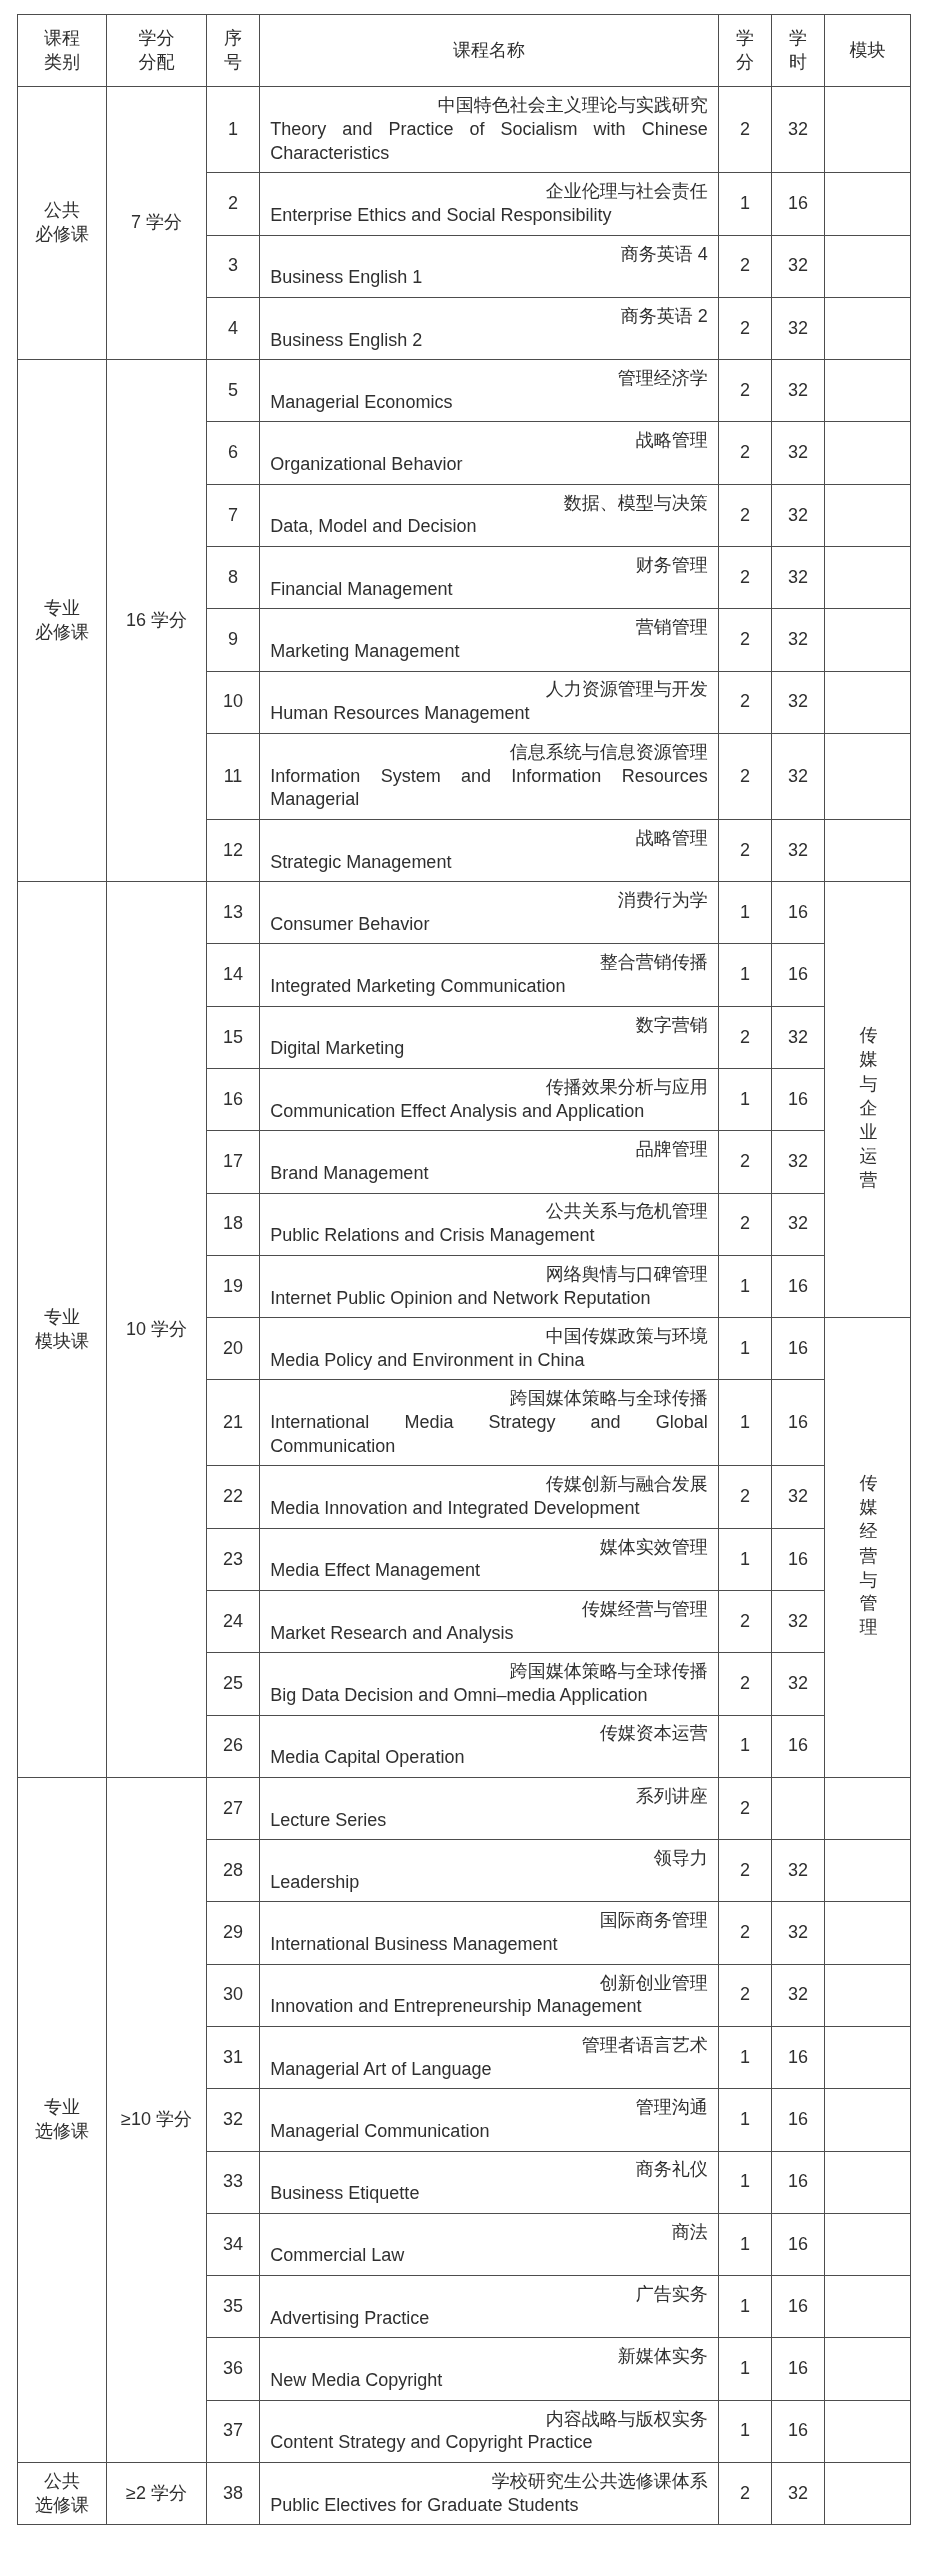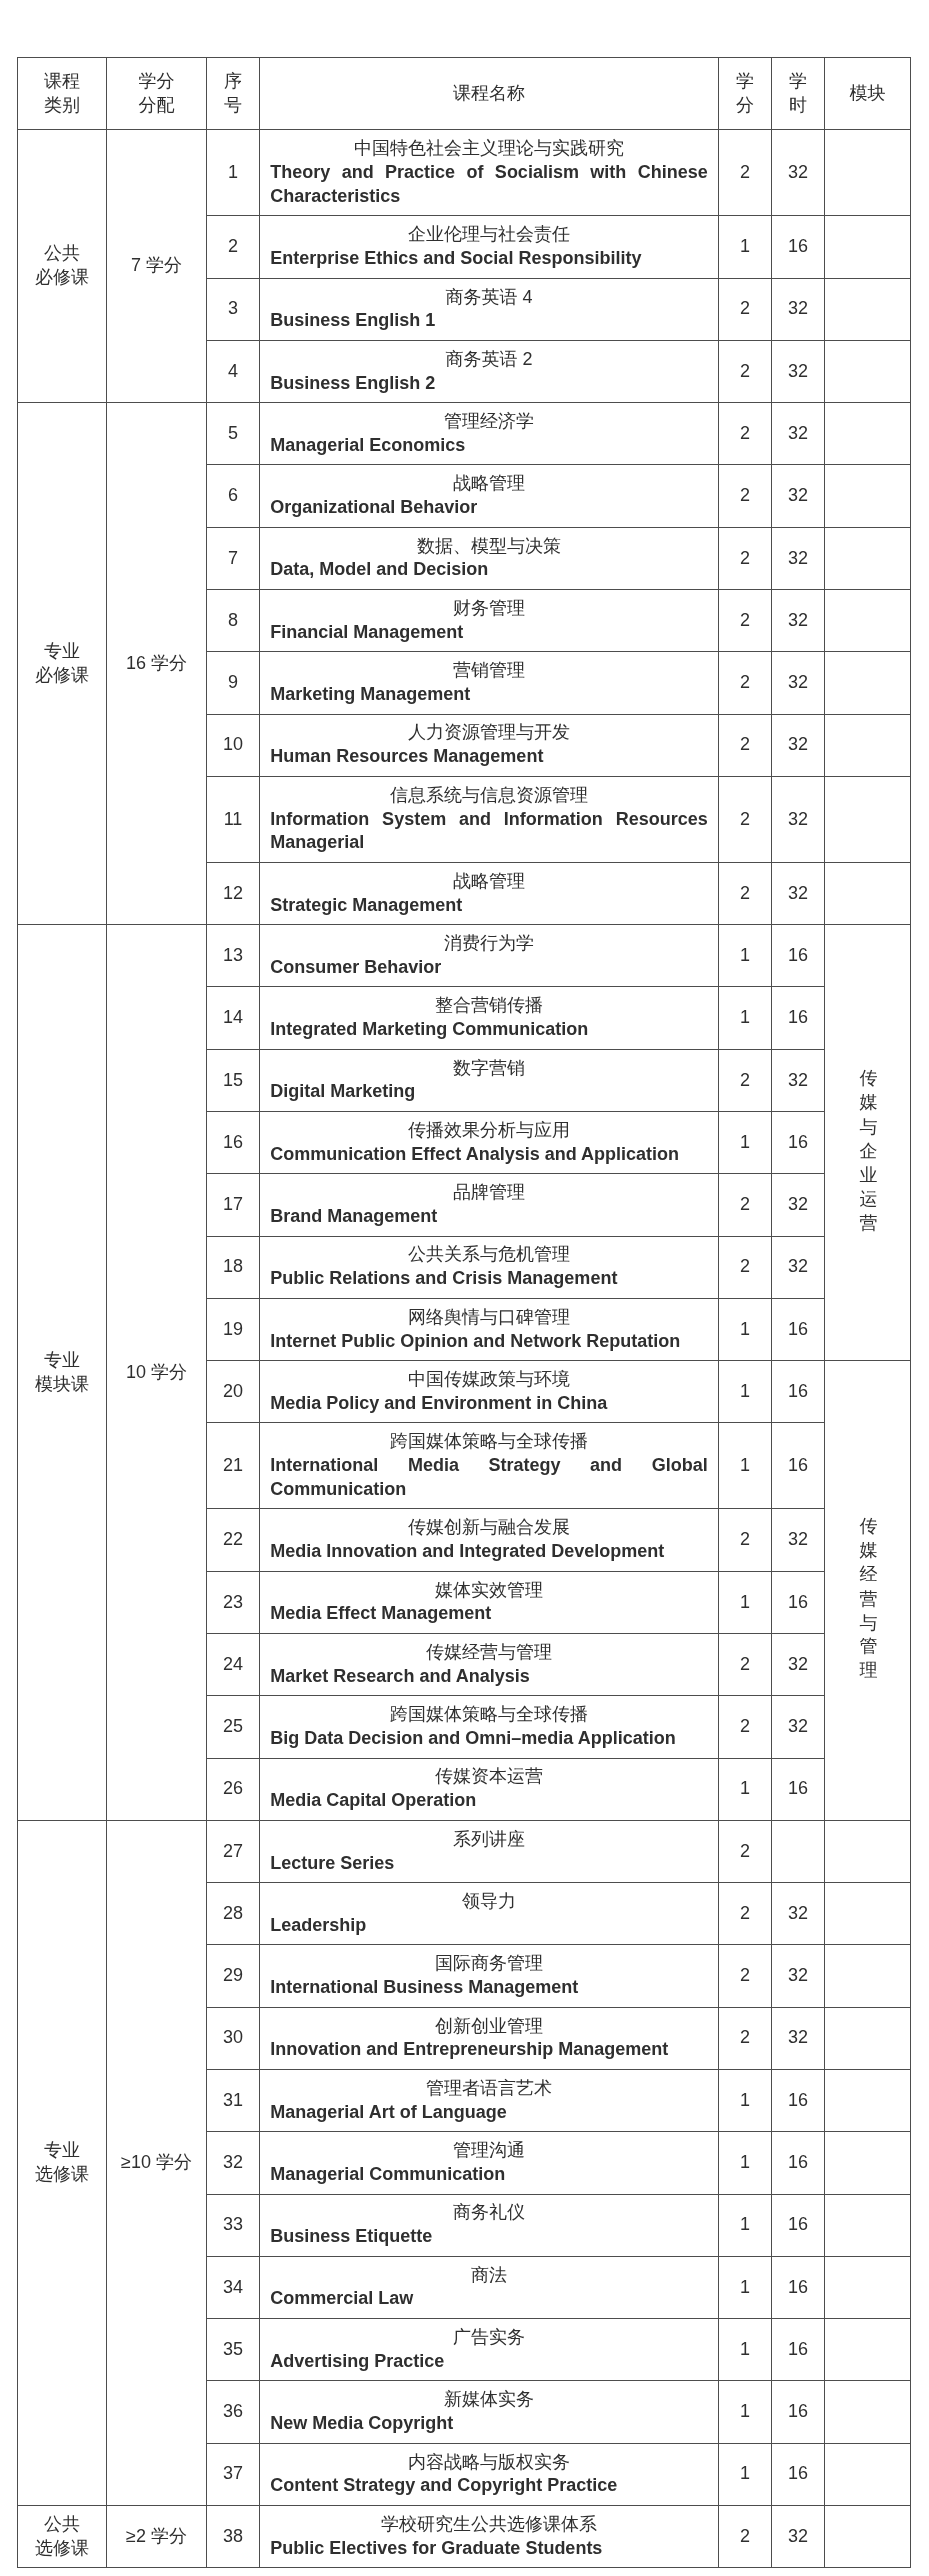--- a/index.html
+++ b/index.html
@@ -14,21 +14,20 @@
     color: #2f2f2f;
     -webkit-font-smoothing: antialiased;
   }
   .page {
     padding: 13.8px 17px 20.6px 17px;
   }
   table.curriculum {
     border-collapse: collapse;
     table-layout: fixed;
     width: 874px;
-    margin-top: 43px;
   }
   table.curriculum th,
   table.curriculum td {
     border: 0.9px solid #4d4d4d;
     font-size: 18px;
     line-height: 1.32;
     font-weight: 400;
     vertical-align: middle;
     background: #ffffff;
     overflow: hidden;
@@ -50,25 +49,24 @@
   }
   td.num-cell {
     text-align: center;
     padding: 6.9px 1.7px;
   }
   td.name-cell {
     text-align: left;
     padding: 6.9px 10.3px;
   }
   td.name-cell .zh {
-    text-align: center;
+    text-align: right;
   }
   td.name-cell .en {
     text-align: justify;
-    font-weight: bold;
   }
   td.module-cell {
     text-align: center;
     vertical-align: middle;
     padding: 6.9px 1.7px;
   }
   td.module-empty-cell {
     padding: 6.9px 1.7px;
   }
   .vertical {

